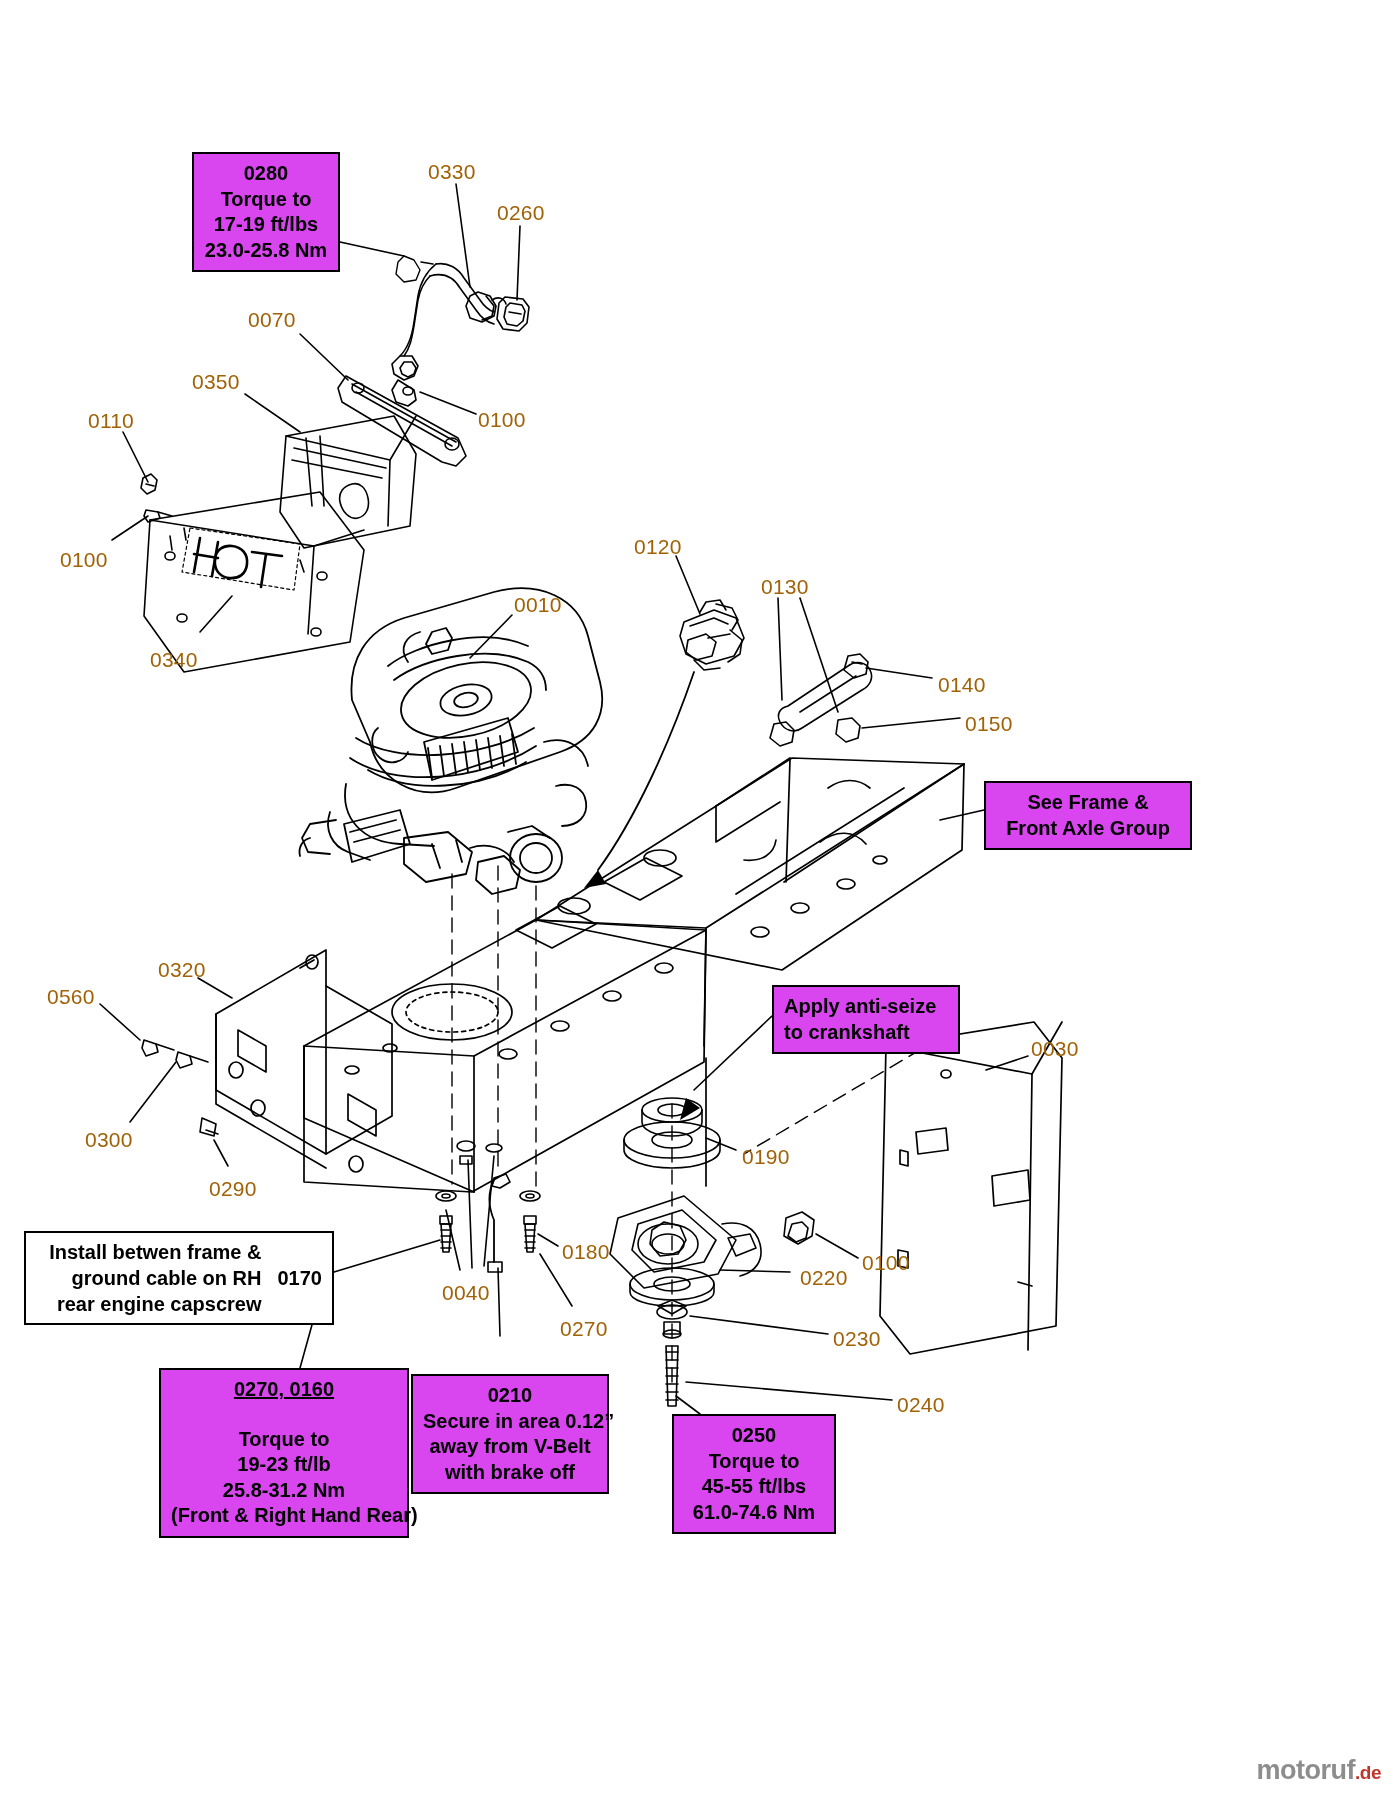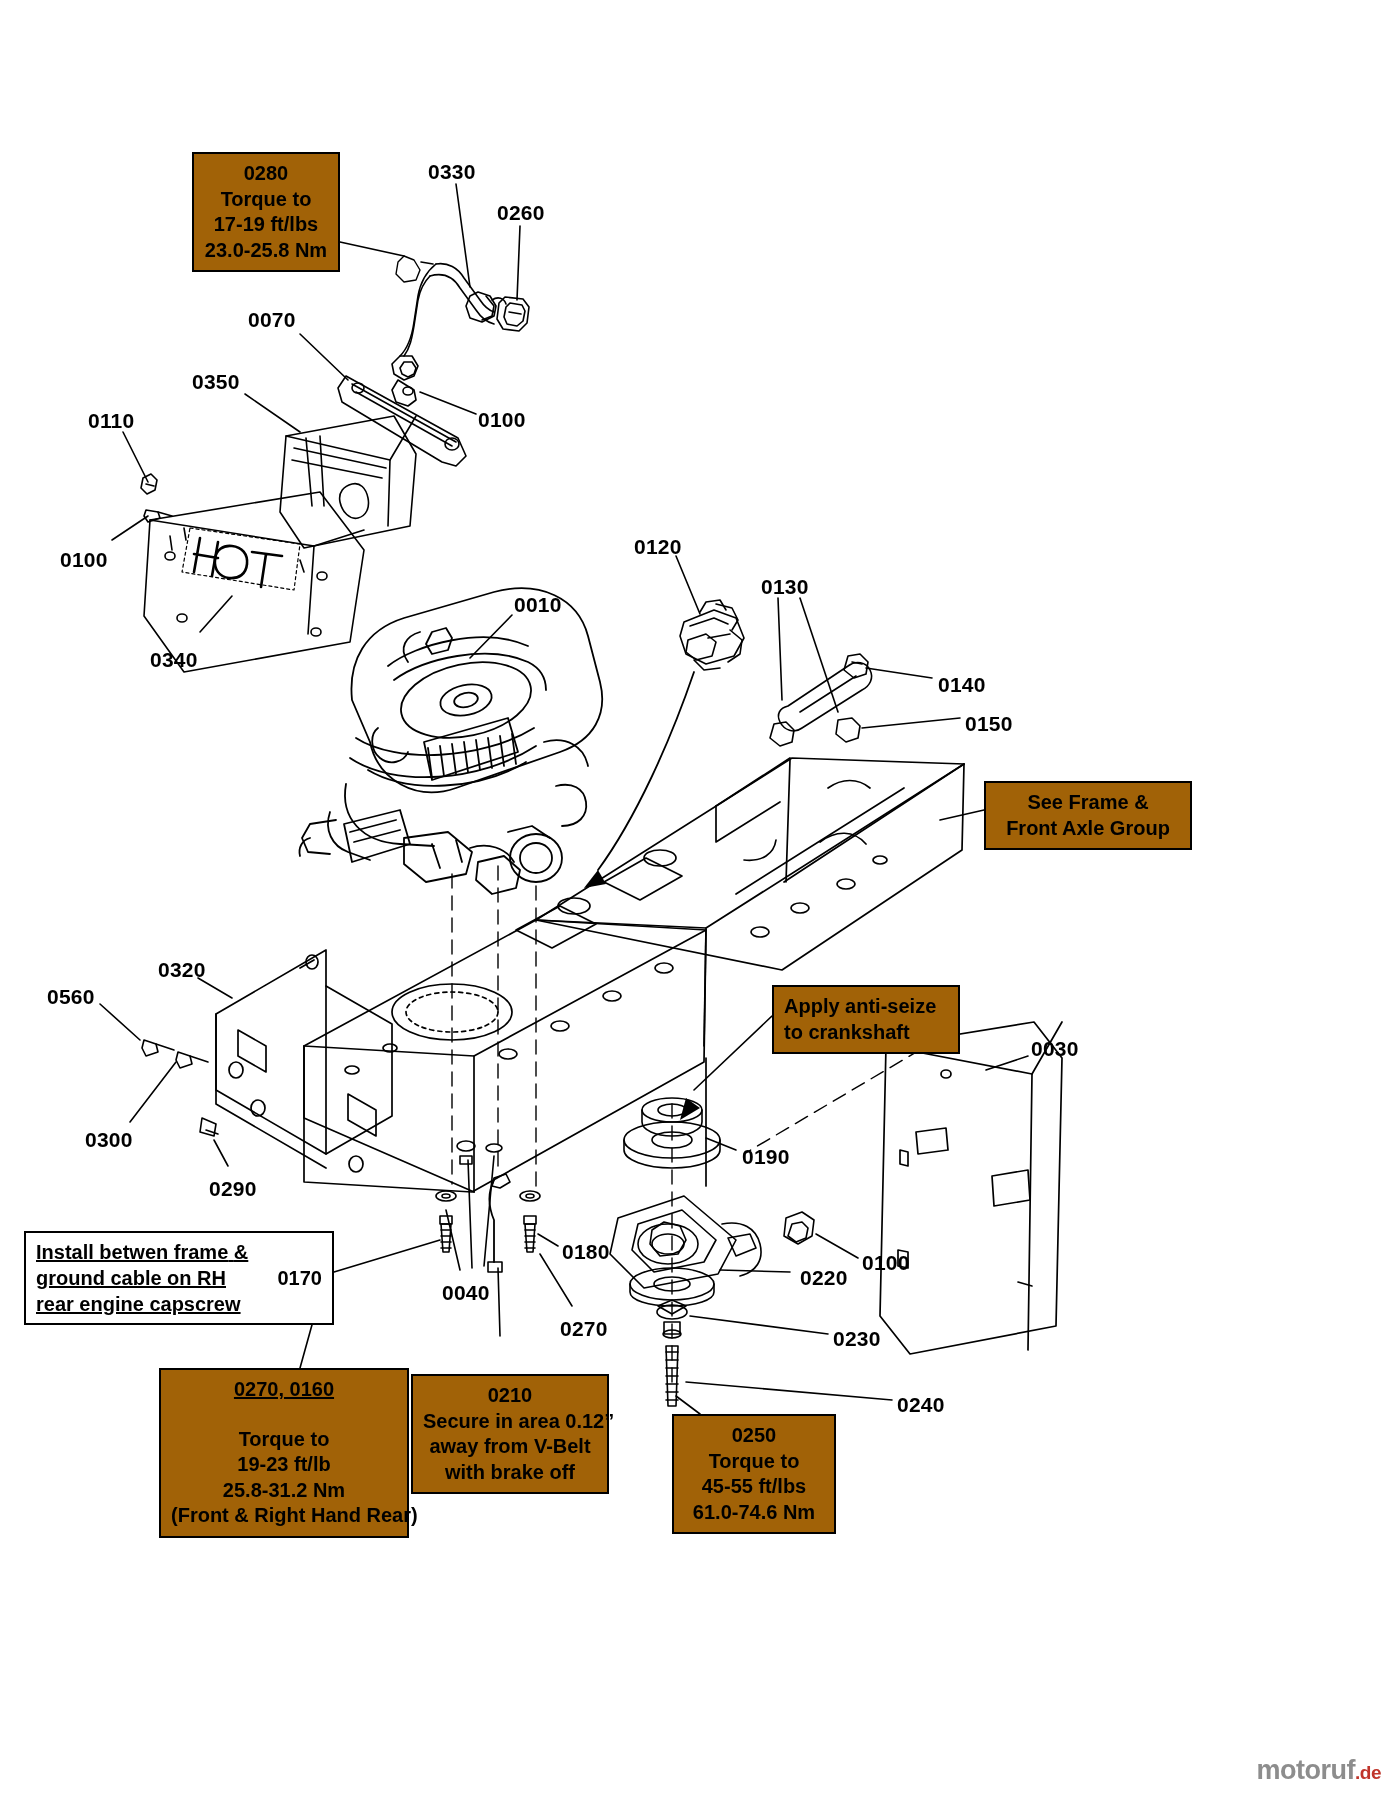--- a/index.html
+++ b/index.html
@@ -21,29 +21,29 @@
   #svg-layer {
     position: absolute;
     left: 0;
     top: 0;
     width: 1399px;
     height: 1800px;
   }
   .callout {
     position: absolute;
     font-size: 21px;
-    font-weight: bold;
+    font-weight: normal;
     letter-spacing: 0.2px;
     white-space: nowrap;
-    color: #000000;
+    color: #a16207;
   }
   .notebox {
     position: absolute;
     border: 2px solid #000;
-    background: #a16207;
+    background: #d946ef;
     font-size: 20px;
     font-weight: bold;
     line-height: 1.28;
     text-align: center;
     padding: 7px 10px;
     box-sizing: border-box;
   }
   .notebox.left {
     text-align: left;
   }
@@ -58,22 +58,21 @@
     font-size: 20px;
     font-weight: bold;
     line-height: 1.3;
     box-sizing: border-box;
     display: flex;
     align-items: center;
     padding: 6px 10px;
   }
   .notebox-flex .txt {
     flex: 1 1 auto;
-    text-align: left;
-    text-decoration: underline;
+    text-align: right;
   }
   .notebox-flex .ref {
     flex: 0 0 auto;
     padding-left: 16px;
   }
   #watermark {
     position: absolute;
     right: 18px;
     bottom: 14px;
     font-size: 27px;

